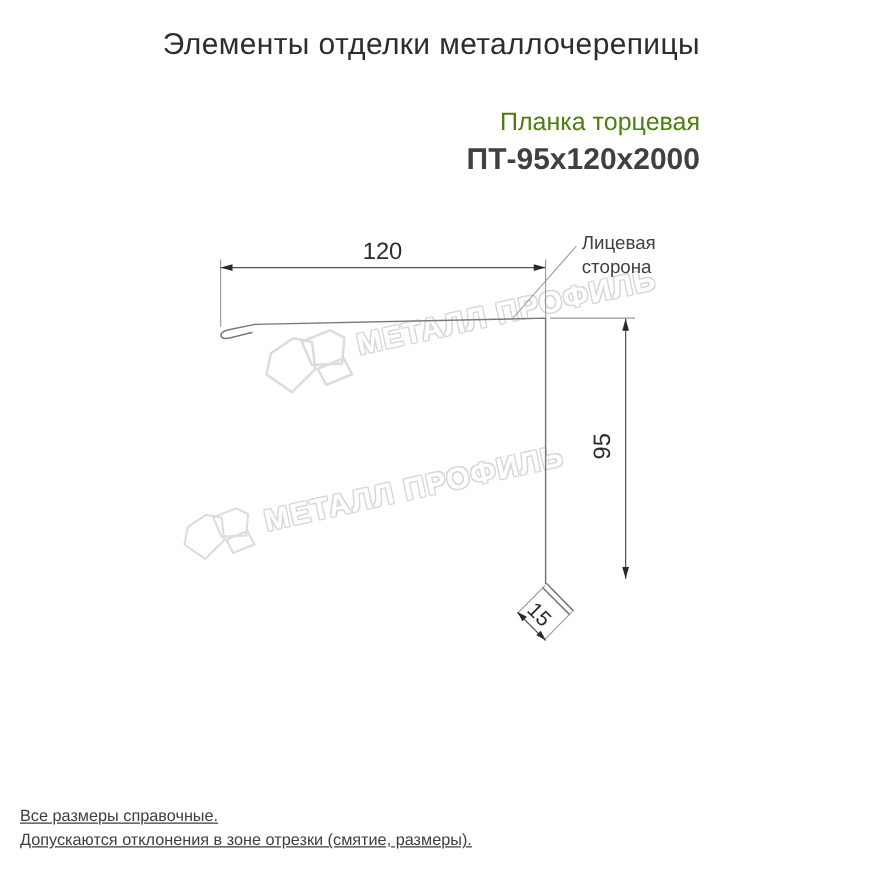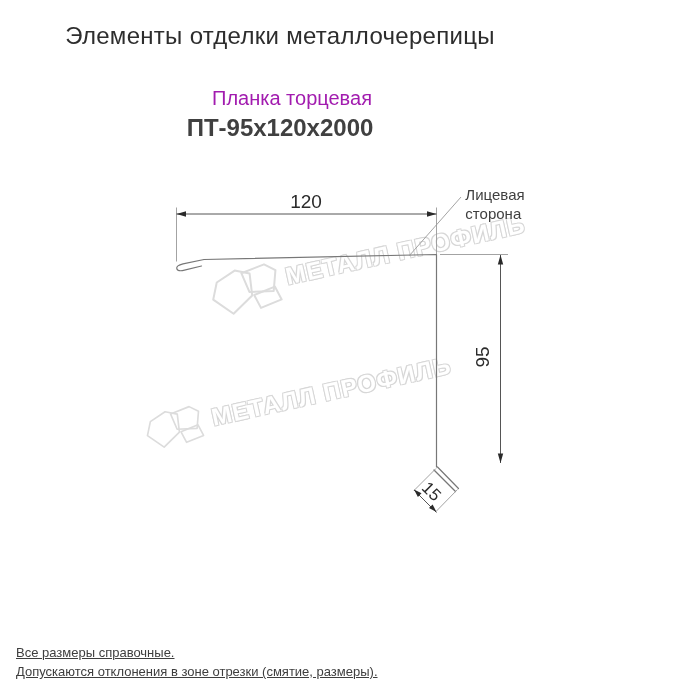--- a/index.html
+++ b/index.html
@@ -1,23 +1,23 @@
 <!DOCTYPE html>
 <html><head>
 <meta charset="utf-8">
 <style>
   html,body{margin:0;padding:0;}
   body{
     width:700px;height:700px;position:relative;background:#ffffff;overflow:hidden;
     font-family:"Liberation Sans","DejaVu Sans",sans-serif;
   }
   .abs{position:absolute;}
-  .center-text{left:0;width:560px;text-align:center;}
+  .center-text{left:0;width:560px;text-align:right;}
   .page-title{top:22px;font-size:24px;letter-spacing:.3px;color:#2d2d2d;}
-  .product-name{top:87px;font-size:20px;color:#a21caf;margin-left:12px;}
+  .product-name{top:87px;font-size:20px;color:#4d7c0f;}
   .product-sku{top:114px;font-size:24px;color:#404040;font-weight:bold;}
   .dim-label{color:#2b2b2b;font-size:19px;white-space:nowrap;}
   .dim-120{left:306px;top:191px;transform:translateX(-50%);}
   .dim-95{left:483px;top:357px;transform:translate(-50%,-50%) rotate(-90deg);}
   .dim-15{left:431px;top:492px;font-size:17px;transform:translate(-50%,-50%) rotate(45deg);}
   .face-side{left:495px;top:185px;transform:translateX(-50%);
     font-size:15px;line-height:19px;color:#3f3f3f;white-space:nowrap;}
   .note{left:16px;font-size:13px;color:#3e3e3e;white-space:nowrap;text-decoration:underline;}
   .note1{top:645px;}
   .note2{top:664px;}

